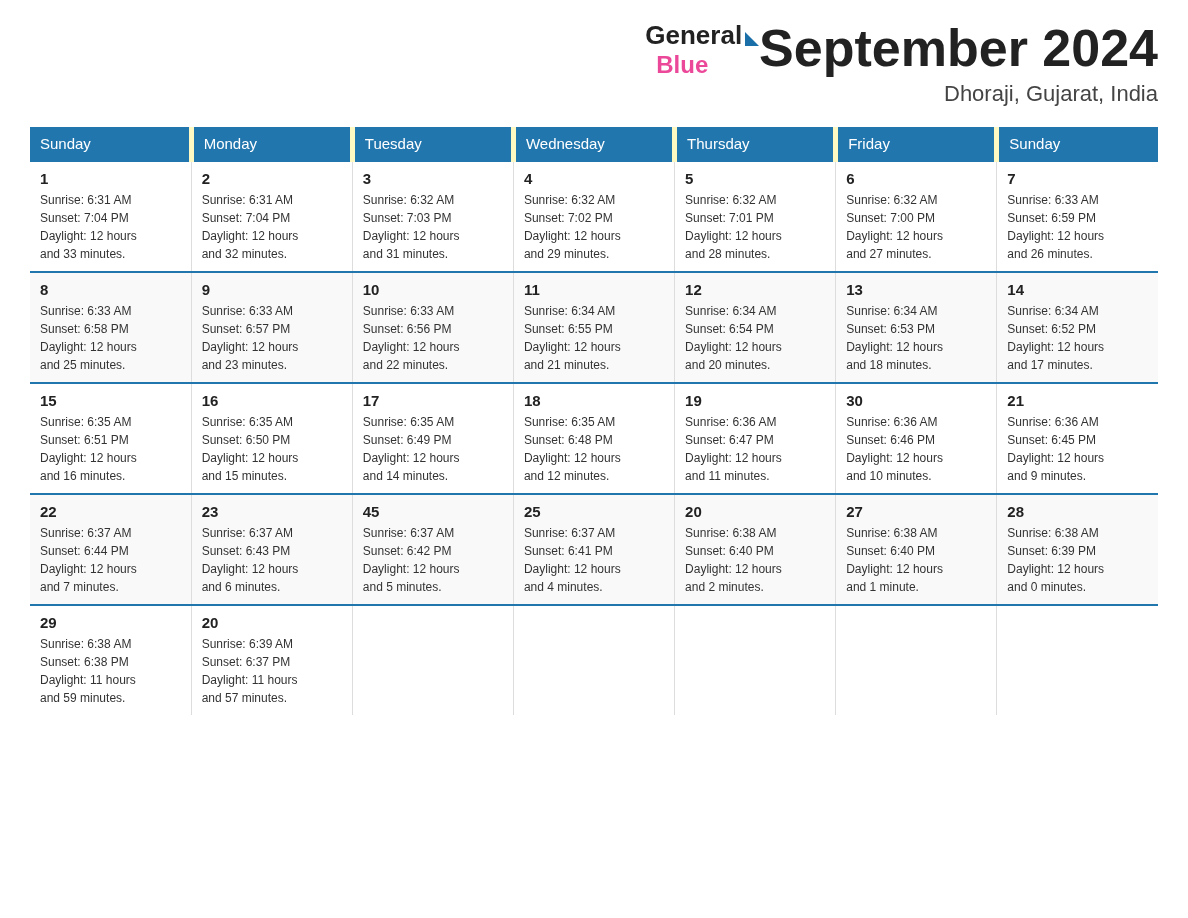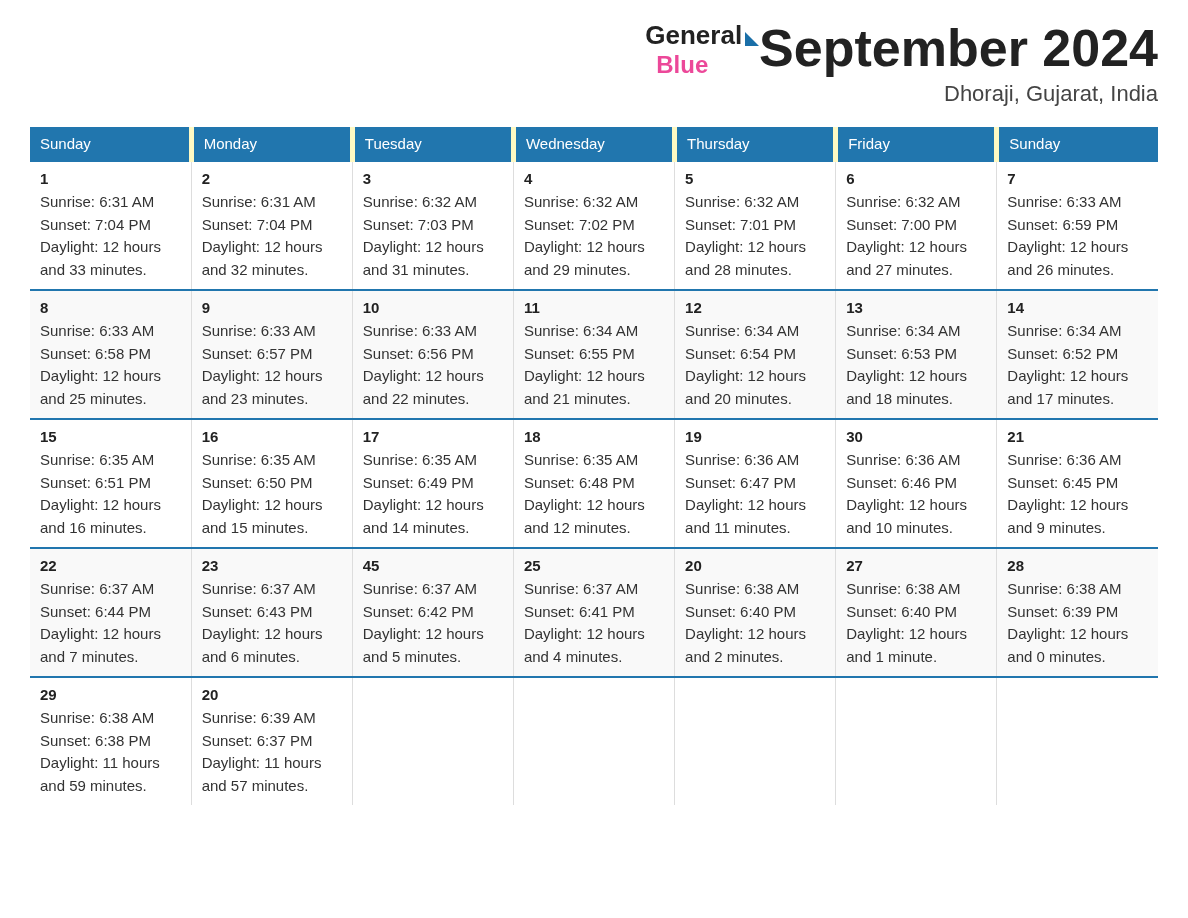--- a/index.html
+++ b/index.html
@@ -93,21 +93,21 @@
       border-right: none;
     }
     .day-number {
       font-size: 15px;
       font-weight: bold;
       color: #222;
       display: block;
       margin-bottom: 4px;
     }
     .day-info {
-      font-size: 15px;
+      font-size: 12px;
       line-height: 1.5;
       color: #333;
     }
     .empty-cell {
       background: #fff;
     }
     tbody tr:nth-child(even) td {
       background: #f9f9f9;
     }
     tbody tr td {

